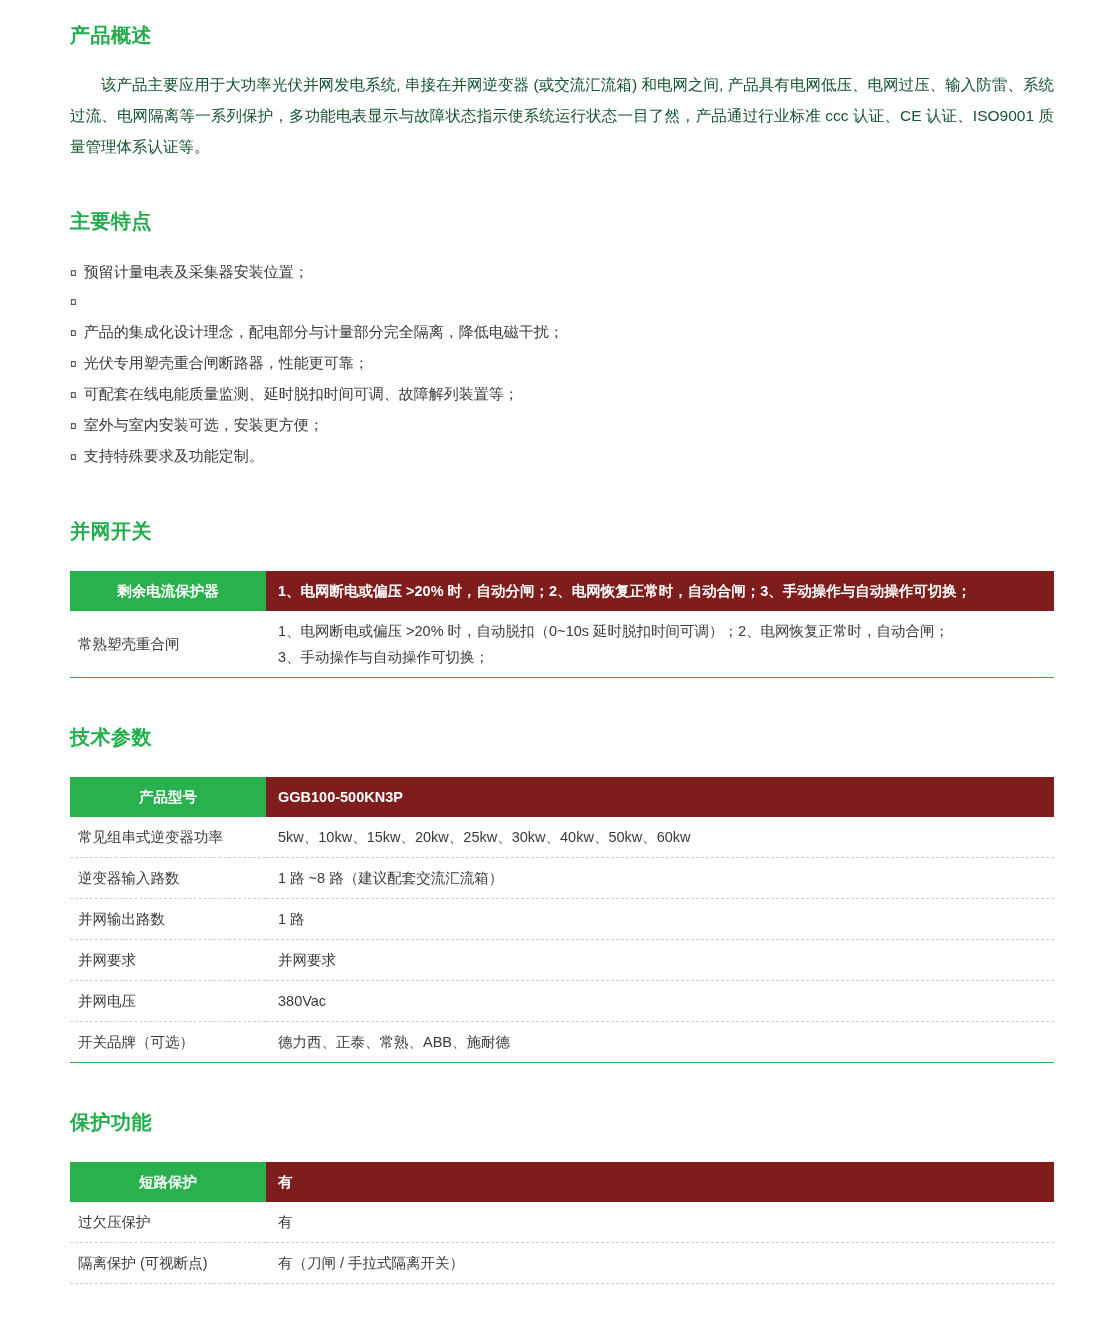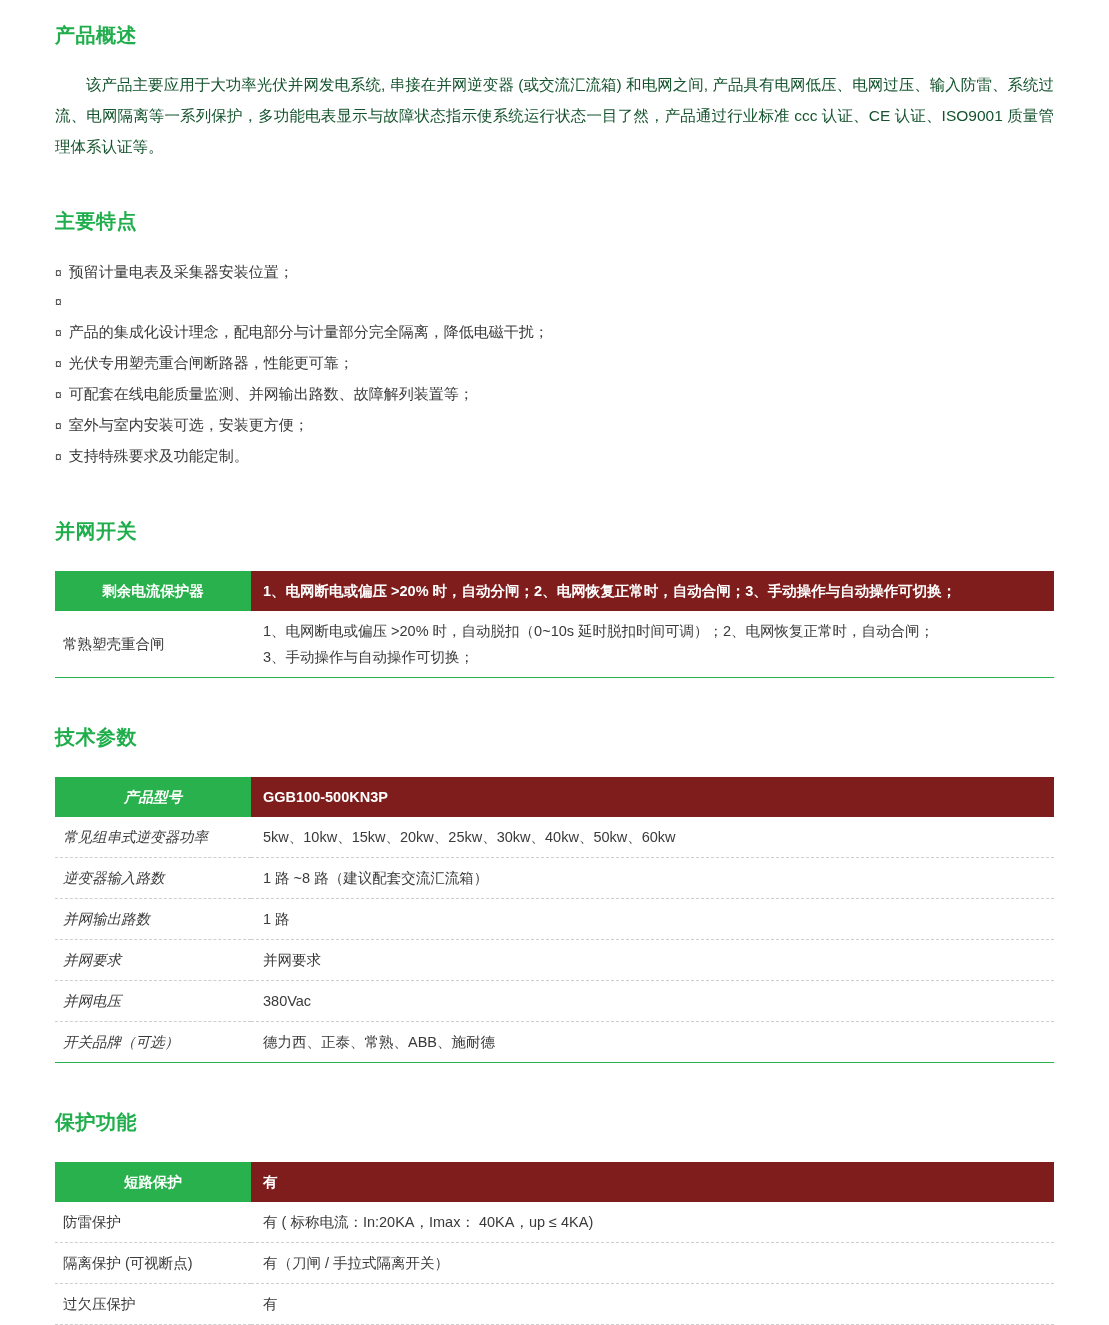--- a/index.html
+++ b/index.html
@@ -23,20 +23,21 @@
   h2.section-title {
     color: #1fae4b;
     font-size: 20px;
     font-weight: bold;
     margin: 0;
     padding: 0;
     letter-spacing: 0.5px;
   }
   .section {
     margin-bottom: 0;
+    margin-left: 15px;
   }
   .overview-block {
     margin-top: 20px;
   }
   .overview-text {
     font-size: 15.5px;
     line-height: 31px;
     color: #14532d;
     text-indent: 2em;
     text-align: justify;
@@ -95,21 +96,21 @@
   table.data-table tr.header-row td.label-cell,
   table.data-table tr.header-row td.value-cell {
     border-bottom: none;
   }
   table.data-table tr.last-row td.label-cell,
   table.data-table tr.last-row td.value-cell {
     border-bottom: 1px solid #28b14c;
   }
   .switch-table td.label-cell { width: 180px; }
   .switch-table td.value-cell { padding-left: 12px; }
-  .tech-table td.label-cell { width: 180px; font-style: italic; }
+  .tech-table td.label-cell { width: 180px; }
   .protect-table td.label-cell { width: 180px; }
   .multiline { white-space: pre-line; }
 </style>
 </head>
 <body>
 
 <div class="page">
 
   <div class="section">
     <h2 class="section-title">产品概述</h2>
@@ -133,21 +134,21 @@
       <div class="feature-item">
         <span class="feature-bullet">¤</span>
         <span>产品的集成化设计理念，配电部分与计量部分完全隔离，降低电磁干扰；</span>
       </div>
       <div class="feature-item">
         <span class="feature-bullet">¤</span>
         <span>光伏专用塑壳重合闸断路器，性能更可靠；</span>
       </div>
       <div class="feature-item">
         <span class="feature-bullet">¤</span>
-        <span>可配套在线电能质量监测、并网输出路数、故障解列装置等；</span>
+        <span>可配套在线电能质量监测、延时脱扣时间可调、故障解列装置等；</span>
       </div>
       <div class="feature-item">
         <span class="feature-bullet">¤</span>
         <span>室外与室内安装可选，安装更方便；</span>
       </div>
       <div class="feature-item">
         <span class="feature-bullet">¤</span>
         <span>支持特殊要求及功能定制。</span>
       </div>
     </div>
@@ -217,29 +218,25 @@
   <div class="section">
     <h2 class="section-title">保护功能</h2>
     <div class="spacer-sm"></div>
     <table class="data-table protect-table">
       <tbody>
         <tr class="header-row">
           <td class="label-cell">短路保护</td>
           <td class="value-cell">有</td>
         </tr>
         <tr>
-          <td class="label-cell">防雷保护</td>
-          <td class="value-cell">有 ( 标称电流：In:20KA，Imax： 40KA，up ≤ 4KA)</td>
+          <td class="label-cell">过欠压保护</td>
+          <td class="value-cell">有</td>
         </tr>
         <tr>
           <td class="label-cell">隔离保护 (可视断点)</td>
           <td class="value-cell">有（刀闸 / 手拉式隔离开关）</td>
         </tr>
-        <tr>
-          <td class="label-cell">过欠压保护</td>
-          <td class="value-cell">有</td>
-        </tr>
 
       </tbody>
     </table>
   </div>
 
 </div>
 
 </body></html>

